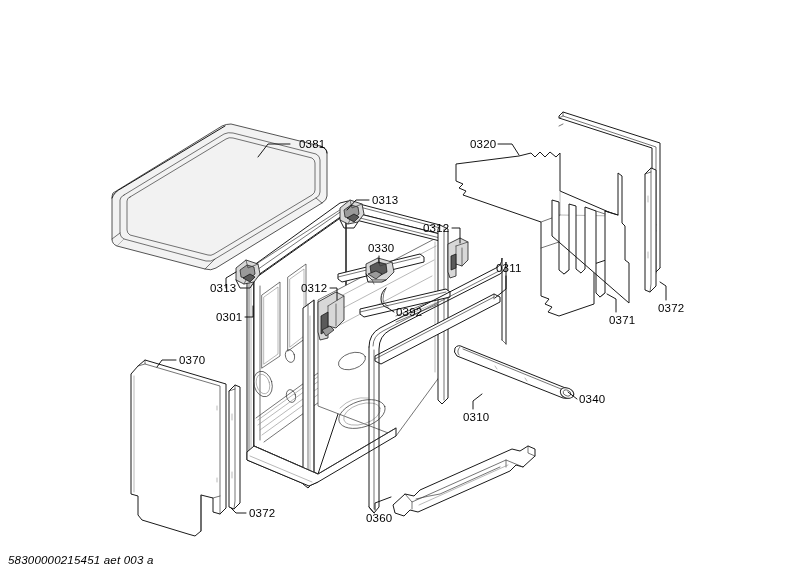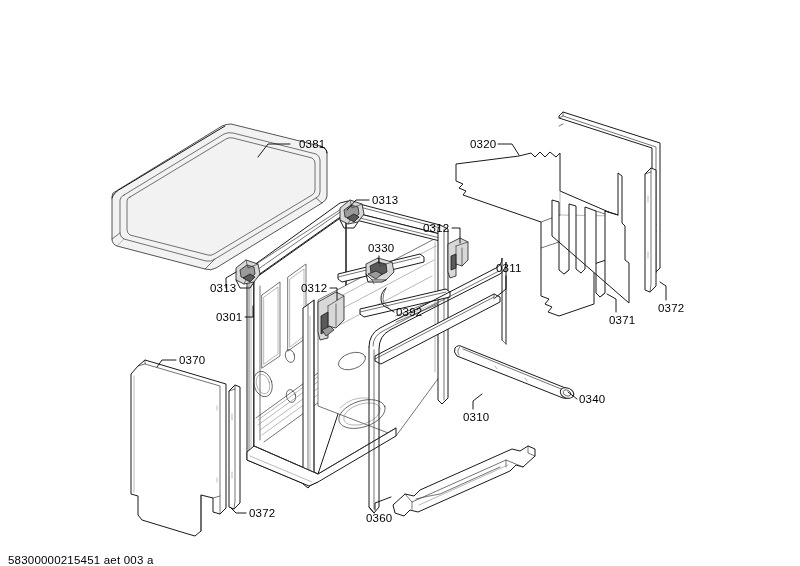--- a/index.html
+++ b/index.html
@@ -100,20 +100,21 @@
   }
   #footer-caption {
     position: absolute;
     left: 8px;
     top: 538px;
     font-family: "Liberation Sans", sans-serif;
     font-size: 11.5px;
     color: #000000;
     letter-spacing: 0.2px;
     white-space: nowrap;
+    font-style: italic;
   }
 </style>
 </head>
 <body>
 
 <div id="diagram-root">
 
 <svg id="parts-svg" viewBox="0 0 800 566" xmlns="http://www.w3.org/2000/svg">
 
   <rect x="0" y="0" width="800" height="566" fill="#ffffff"></rect>

